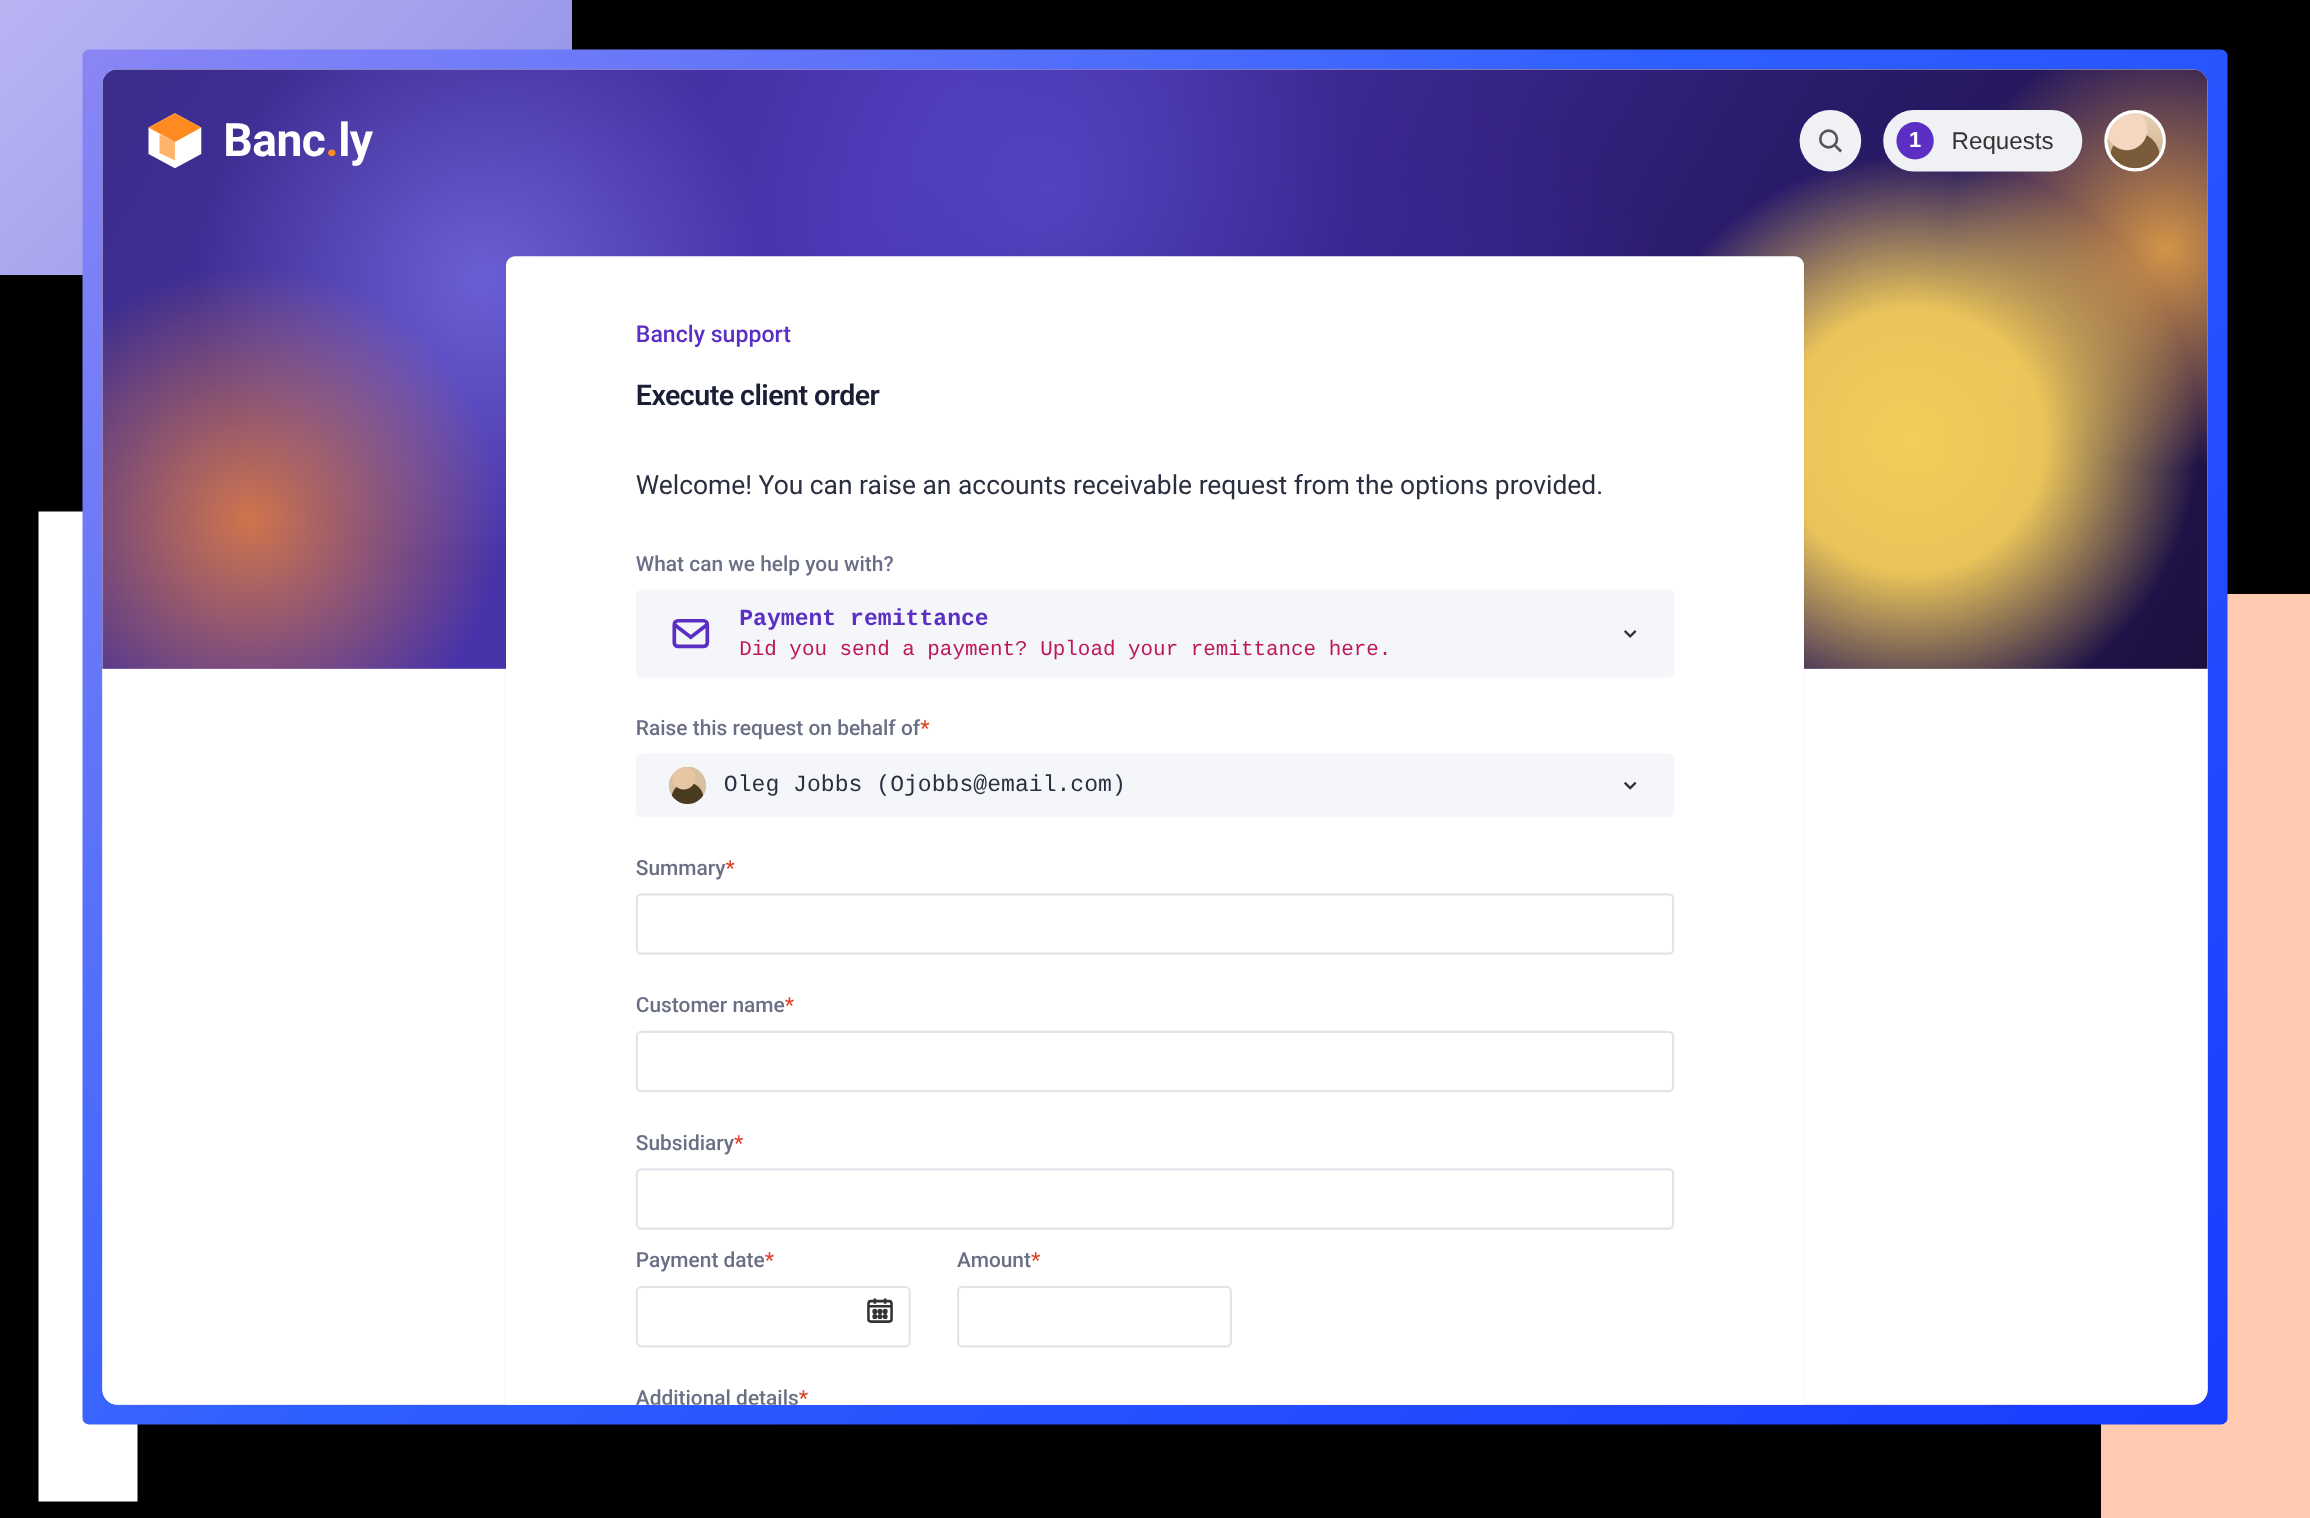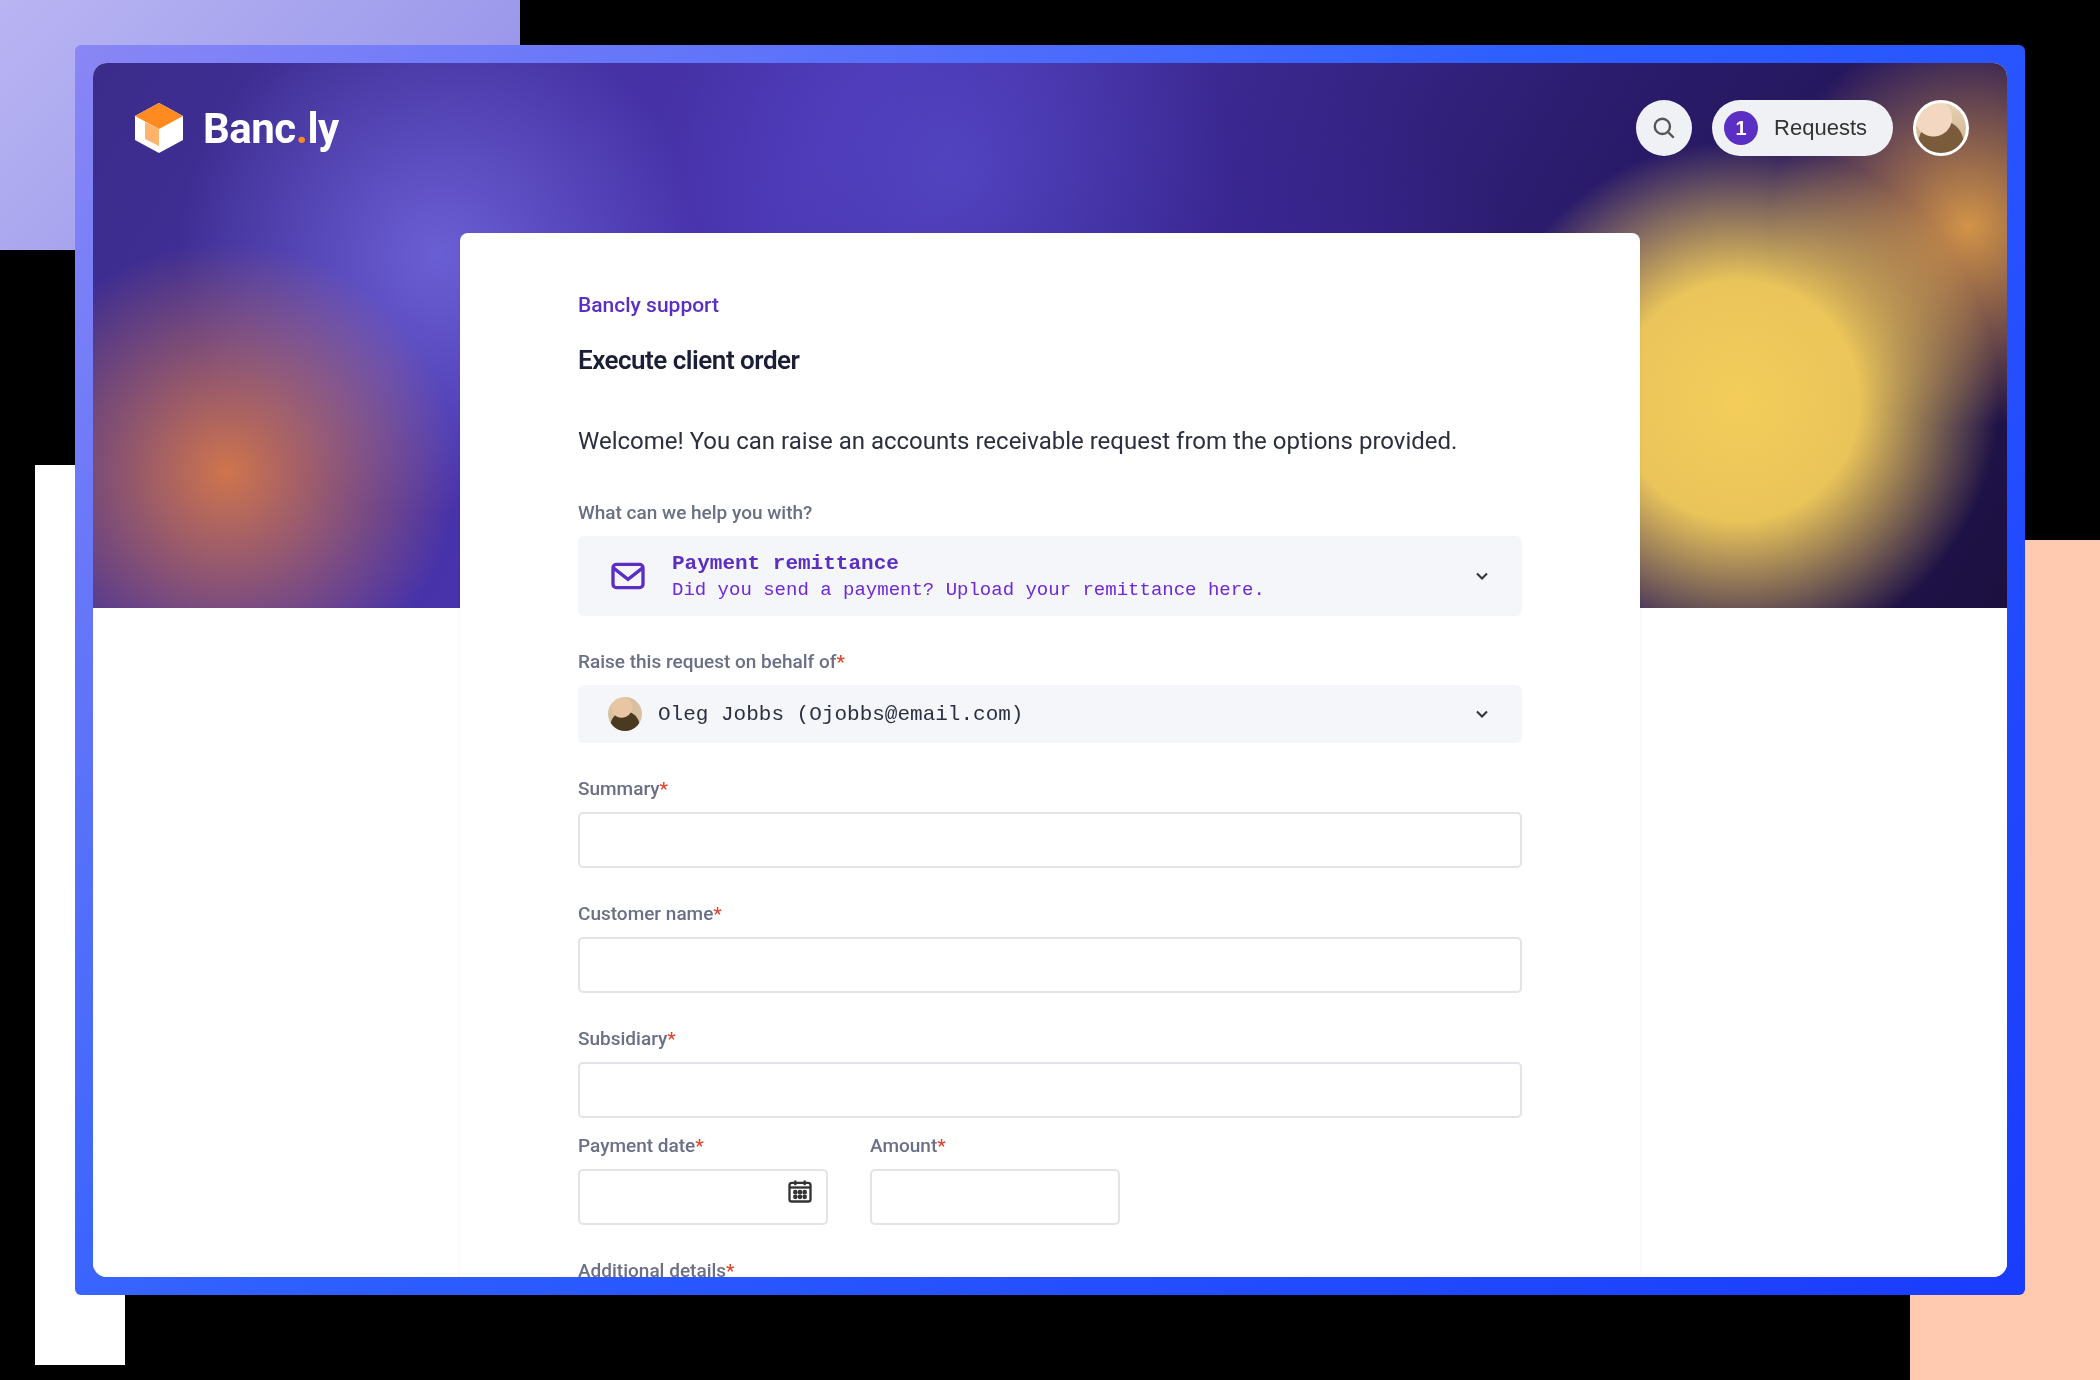--- a/index.html
+++ b/index.html
@@ -93,21 +93,21 @@
   .req-star { color:#e0452c; }
 
   .select-box {
     margin-top:12px; background:#f5f6f9; border-radius:6px; height:80px;
     display:flex; align-items:center; padding:0 30px; position:relative; cursor:pointer;font-family:Liberation Mono, monospace;
   }
   .select-box .chev { position:absolute; right:30px; top:50%; transform:translateY(-50%); }
 
   .help-option .opt-icon { margin-right:24px; display:flex; align-items:center; }
   .help-option .opt-text .t1 { color:#5b2ec4; font-size:21px; font-weight:600; }
-  .help-option .opt-text .t2 { color:#6d28d9; font-size:19px; margin-top:4px; }
+  .help-option .opt-text .t2 { color:#be185d; font-size:19px; margin-top:4px; }
 
   .behalf-select { height:58px; }
   .behalf-select .mini-avatar {
     width:34px; height:34px; border-radius:50%;
     background: radial-gradient(circle at 40% 30%, #e8c6a4 0 10px, transparent 11px),
                 radial-gradient(circle at 50% 85%, #4a3a20 0 14px, transparent 15px),
                 #d9c0a0;
     margin-right:16px;
   }
   .behalf-select .person { font-size:21px; color:#2b2f40; font-weight:500; }

